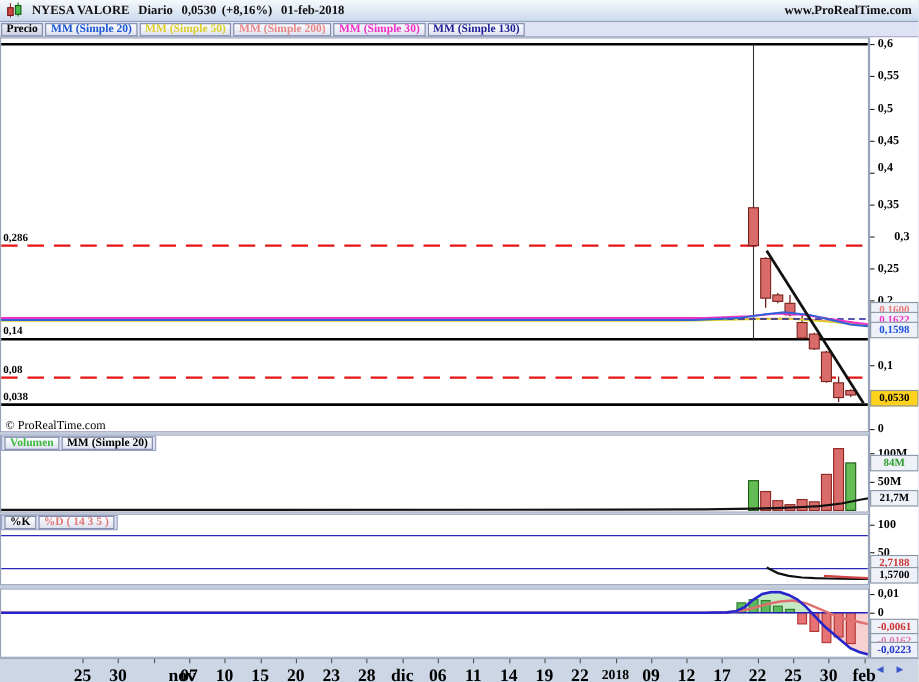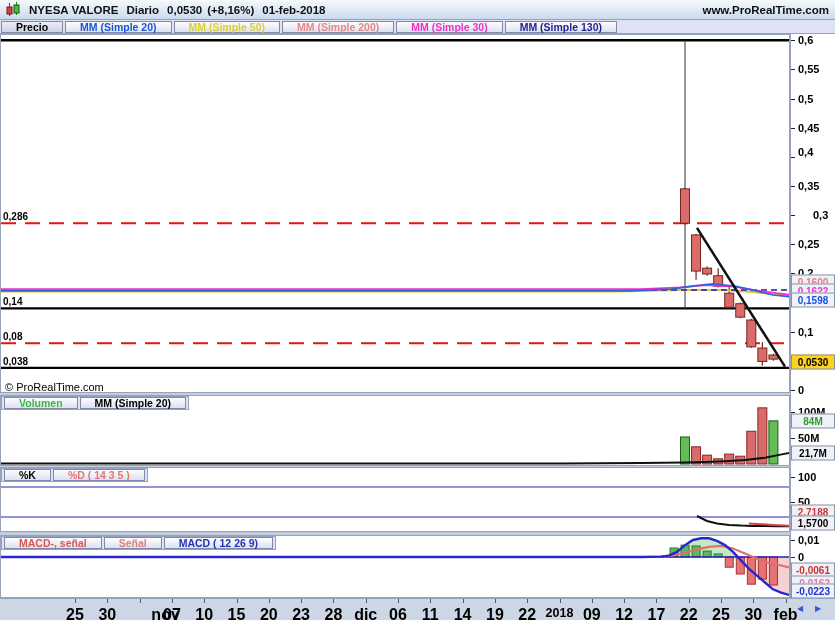--- a/index.html
+++ b/index.html
@@ -1,22 +1,22 @@
 <!DOCTYPE html>
 <html><head>
 <meta charset="utf-8">
 <style>
   html,body{margin:0;padding:0;}
-  #app{position:relative;width:835px;height:620px;background:#c2cddd;font-family:Liberation Sans, sans-serif;overflow:hidden;}
+  #app{position:relative;width:835px;height:620px;background:#c2cddd;font-family:Liberation Serif, serif;overflow:hidden;}
   
   #titlebar{position:absolute;left:0;top:0;width:835px;height:20px;background:linear-gradient(#f6f9fc,#cbdaee);border-bottom:1px solid #8fa3bd;display:flex;align-items:center;gap:8px;padding:0 6px;box-sizing:border-box;font-size:11.5px;font-weight:bold;color:#101010;}
   #titlebar .spacer{flex:1;}
   
   #price-header{position:absolute;left:0;top:20px;width:835px;height:14px;background:#dee2f4;border-bottom:1px solid #98a0c0;display:flex;align-items:center;gap:2px;padding:0 1px;box-sizing:border-box;}
-  .hdr-box{display:inline-flex;align-items:center;height:12px;padding:0 14px;border:1px solid #7e8aa8;background:linear-gradient(#fdfdff,#dde2f0);font-size:10.5px;font-weight:bold;line-height:12px;white-space:nowrap;box-sizing:border-box;cursor:default;}
+  .hdr-box{display:inline-flex;align-items:center;height:12px;padding:0 4px;border:1px solid #7e8aa8;background:linear-gradient(#fdfdff,#dde2f0);font-size:10.5px;font-weight:bold;line-height:12px;white-space:nowrap;box-sizing:border-box;cursor:default;}
   .hdr-box.selected{background:linear-gradient(#eceef6,#cdd2e4);color:#000;}
   .pane-hdr{position:absolute;height:14px;display:flex;align-items:center;gap:2px;background:#dee2f4;border:1px solid #98a0c0;padding:0 2px;box-sizing:border-box;z-index:6;}
   
   .pane{position:absolute;left:0;width:790px;background:#fff;border:1px solid #98a2b8;box-sizing:border-box;z-index:2;}
   #pane-price{top:34px;height:359px;}
   #pane-volume{top:395px;height:71px;}
   #pane-stoch{top:467px;height:65px;}
   #pane-macd{top:535px;height:63px;}
   .pane svg{position:absolute;left:0;top:0;}
   .lvl{position:absolute;left:2px;font-size:10px;font-weight:bold;color:#000;z-index:4;}
@@ -152,25 +152,20 @@
         <rect x="713.2" y="17.940000000000055" width="8" height="3.0599999999999454" fill="#5cb85c" stroke="#2d7a2d" stroke-width="1"></rect>
         <rect x="724.25" y="21" width="8" height="10.200000000000045" fill="#e57373" stroke="#b03030" stroke-width="1"></rect>
         <rect x="735.3" y="21" width="8" height="17" fill="#e57373" stroke="#b03030" stroke-width="1"></rect>
         <rect x="746.35" y="21" width="8" height="27.200000000000045" fill="#e57373" stroke="#b03030" stroke-width="1"></rect>
         <rect x="757.4" y="21" width="8" height="22.100000000000023" fill="#e57373" stroke="#b03030" stroke-width="1"></rect>
         <rect x="768.45" y="21" width="8" height="28.049999999999955" fill="#e57373" stroke="#b03030" stroke-width="1"></rect>
         <line x1="0" y1="21" x2="788" y2="21" stroke="#2222bb" stroke-width="1.3"></line>
         <polyline points="0,21 640,21 660,20.659999999999968 672,19.299999999999955 684,16.75 696,13.350000000000023 708,10.799999999999955 720,9.950000000000045 732,12.5 744,17.600000000000023 756,22.700000000000045 768,26.950000000000045 780,29.5 788,31.370000000000005" fill="none" stroke="#e07070" stroke-width="2.2"></polyline>
         <polyline points="0,21 640,21 660,20.659999999999968 668,19.639999999999986 676,15.899999999999977 684,9.100000000000023 692,4 700,2.2999999999999545 708,2.2999999999999545 716,4.850000000000023 724,9.100000000000023 732,15.899999999999977 740,24.399999999999977 748,32.89999999999998 756,39.700000000000045 764,46.5 772,53.299999999999955 780,56.700000000000045 788,58.90999999999997" fill="none" stroke="#2626cc" stroke-width="2.4"></polyline>
       </svg>
-    </div>
-  <div class="pane-hdr" id="macd-header" style="left:1px;top:536px;">
-      <span class="hdr-box" style="color: rgb(221, 85, 85);">MACD-, señal</span>
-      <span class="hdr-box" style="color: rgb(224, 128, 128);">Señal</span>
-      <span class="hdr-box" style="color: rgb(34, 51, 187);">MACD ( 12 26 9)</span>
     </div>
 
   <div id="axis-col">
       <div class="ax-dash" style="top: 6.2px;"></div>
       <div class="ax-lbl" style="top: 6.2px;">0,6</div>
       <div class="ax-dash" style="top: 35.35px;"></div>
       <div class="ax-lbl" style="top: 35.35px;">0,55</div>
       <div class="ax-dash" style="top: 64.5px;"></div>
       <div class="ax-lbl" style="top: 64.5px;">0,5</div>
       <div class="ax-dash" style="top: 93.65px;"></div>

